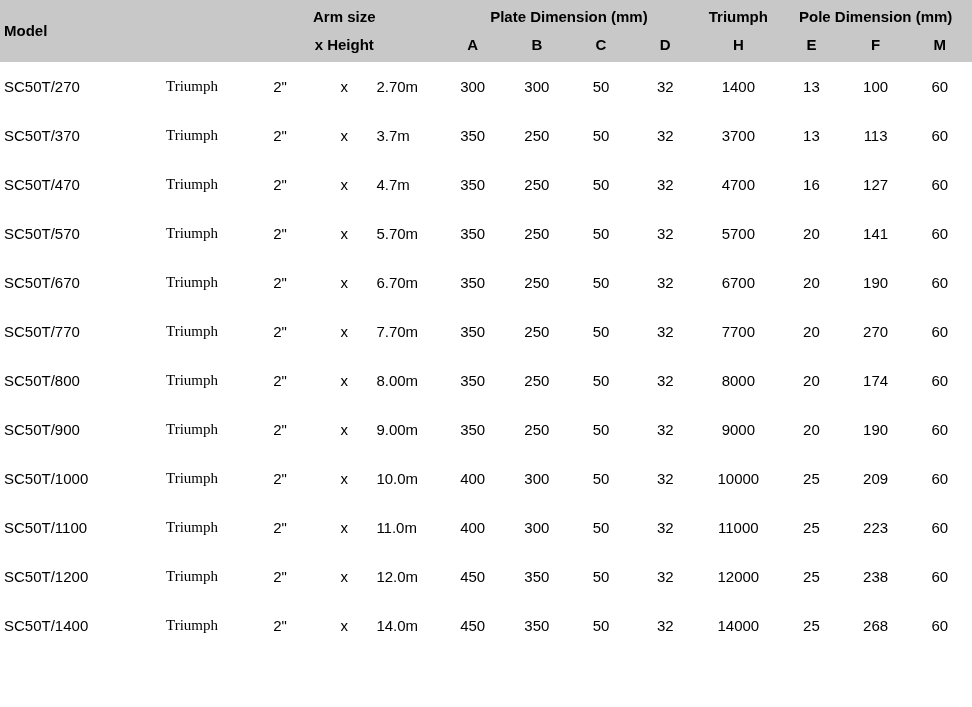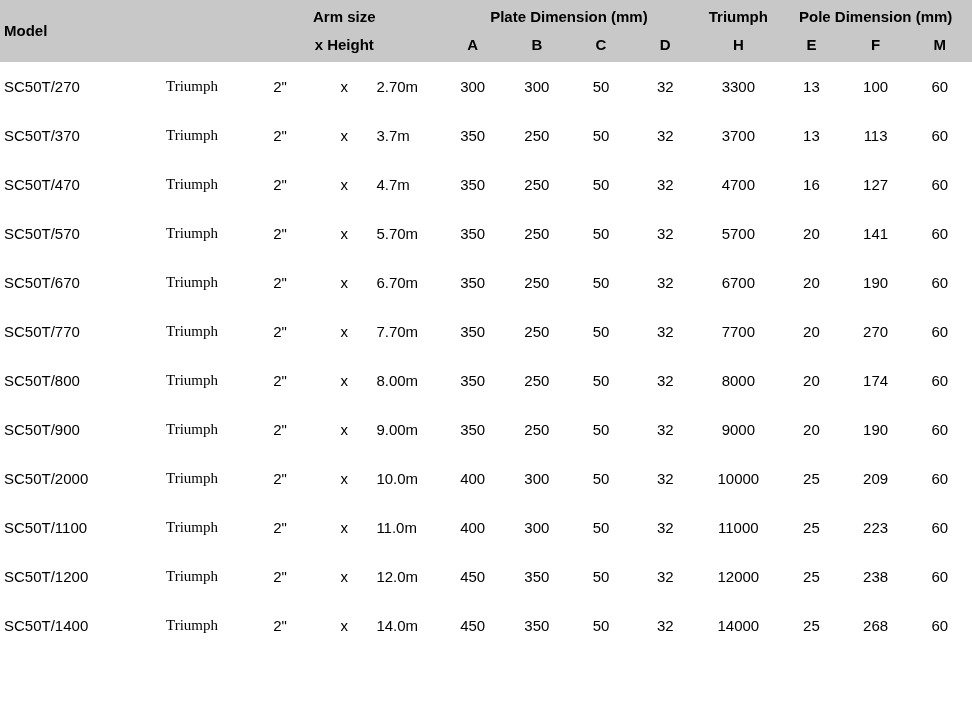--- a/index.html
+++ b/index.html
@@ -103,21 +103,21 @@
       <tr>
         <td class="col-model">SC50T/270</td>
         <td class="col-brand">Triumph</td>
         <td class="col-arm-pre arm-pre">2"</td>
         <td class="col-arm-x arm-x">x</td>
         <td class="col-arm-val arm-val">2.70m</td>
         <td class="col-a">300</td>
         <td class="col-b">300</td>
         <td class="col-c">50</td>
         <td class="col-d">32</td>
-        <td class="col-h">3300</td>
+        <td class="col-h">1400</td>
         <td class="col-e">13</td>
         <td class="col-f">100</td>
         <td class="col-m">60</td>
       </tr>
       <tr>
         <td class="col-model">SC50T/370</td>
         <td class="col-brand">Triumph</td>
         <td class="col-arm-pre arm-pre">2"</td>
         <td class="col-arm-x arm-x">x</td>
         <td class="col-arm-val arm-val">3.7m</td>
@@ -214,21 +214,21 @@
         <td class="col-a">350</td>
         <td class="col-b">250</td>
         <td class="col-c">50</td>
         <td class="col-d">32</td>
         <td class="col-h">9000</td>
         <td class="col-e">20</td>
         <td class="col-f">190</td>
         <td class="col-m">60</td>
       </tr>
       <tr>
-        <td class="col-model">SC50T/2000</td>
+        <td class="col-model">SC50T/1000</td>
         <td class="col-brand">Triumph</td>
         <td class="col-arm-pre arm-pre">2"</td>
         <td class="col-arm-x arm-x">x</td>
         <td class="col-arm-val arm-val">10.0m</td>
         <td class="col-a">400</td>
         <td class="col-b">300</td>
         <td class="col-c">50</td>
         <td class="col-d">32</td>
         <td class="col-h">10000</td>
         <td class="col-e">25</td>

